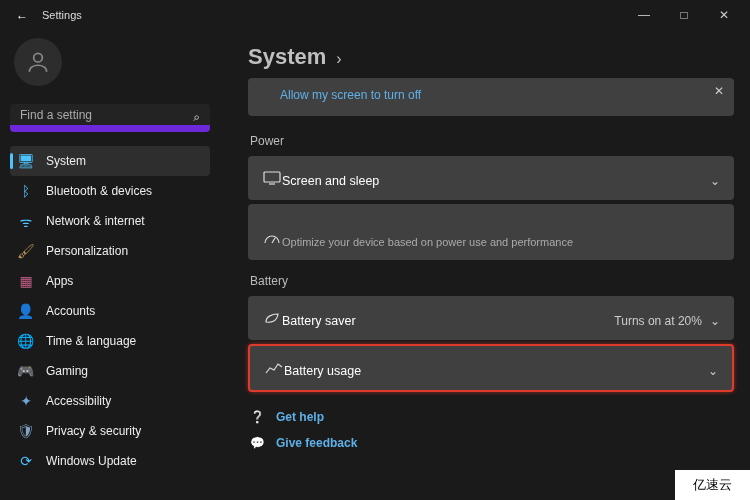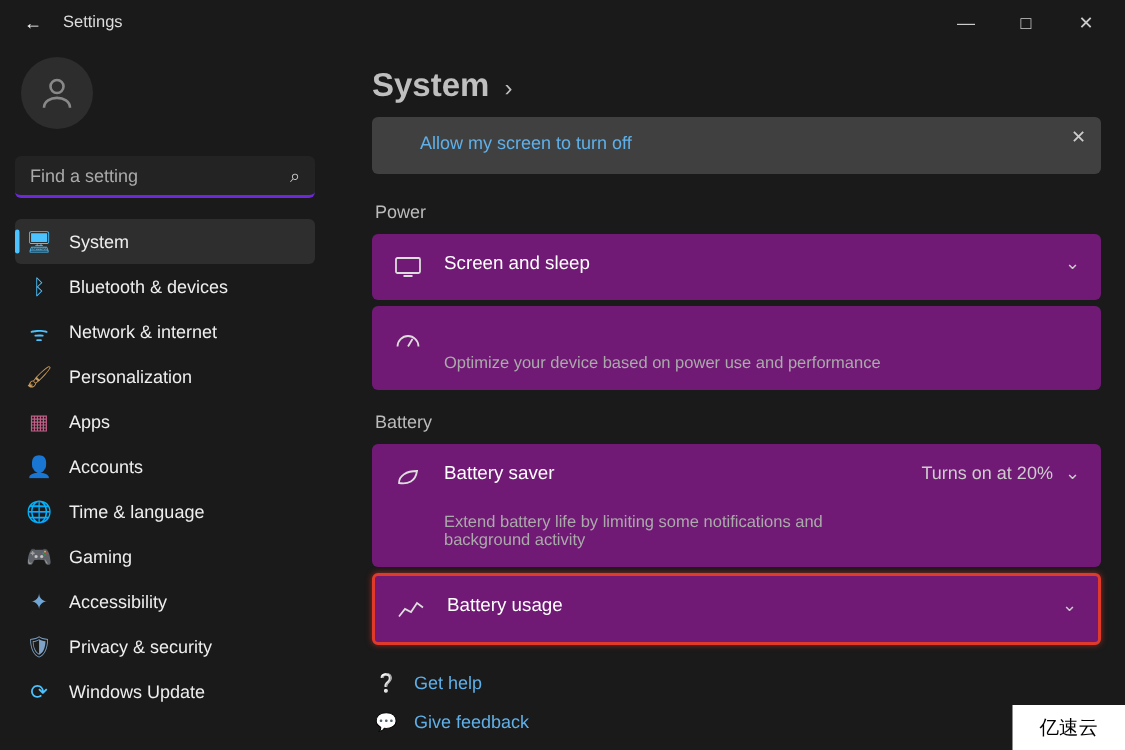--- a/index.html
+++ b/index.html
@@ -6,54 +6,54 @@
   body { width: 750px; height: 500px; background: #1a1a1a; color: #fff; font-family: "Segoe UI", sans-serif; font-size: 12px; overflow: hidden; }
   .titlebar { height: 30px; display: flex; align-items: center; padding: 0 6px; }
   .tb-left { display: flex; align-items: center; gap: 14px; padding-left: 10px; }
   .tb-title { font-size: 11px; color: #ddd; }
   .tb-right { margin-left: auto; display: flex; }
   .tb-btn { width: 40px; height: 30px; display: flex; align-items: center; justify-content: center; color: #ccc; }
   .main { display: flex; height: 470px; }
   .sidebar { width: 220px; padding: 0 10px 10px 10px; }
   .avatar { width: 48px; height: 48px; border-radius: 50%; background: #2d2d2d; margin: 8px 4px 18px 4px; display:flex; align-items:center; justify-content:center; }
   .search { position: relative; margin-bottom: 14px; }
-  .search input { width: 200px; height: 28px; background: #232323; border: none; border-bottom: 2px solid #6d28d9; border-radius: 4px; color: #fff; padding: 0 28px 0 10px; font-size: 12px; }
+  .search input { width: 200px; height: 28px; background: #232323; border: none; border-bottom: 7px solid #6d28d9; border-radius: 4px; color: #fff; padding: 0 28px 0 10px; font-size: 12px; }
   .search input::placeholder { color: #aaa; }
   .search .icon { position: absolute; right: 10px; top: 6px; color: #ccc; }
   .nav-item { display: flex; align-items: center; height: 30px; padding: 0 8px; gap: 12px; border-radius: 4px; color: #eee; font-size: 12px; cursor: default; }
   .nav-item.active { background: #2e2e2e; position: relative; }
   .nav-item.active::before { content:""; position:absolute; left:0; top:7px; bottom:7px; width:3px; background:#4cc2ff; border-radius:2px;}
   .nav-icon { width: 16px; height: 16px; display:flex; align-items:center; justify-content:center; font-size:14px; }
   .c-system{color:#4cc2ff;} .c-bt{color:#4cc2ff;} .c-net{color:#4cc2ff;} .c-pers{color:#c99b5b;}
   .c-apps{color:#c15e86;} .c-acct{color:#c97a4a;} .c-time{color:#9f8ae0;} .c-game{color:#8a8a8a;}
   .c-access{color:#6fa6d6;} .c-priv{color:#7fa3c7;} .c-upd{color:#4cc2ff;}
   .content { flex: 1; padding: 10px 16px 0 28px; overflow:hidden; }
   .breadcrumb { display: flex; align-items: baseline; gap: 10px; margin: 4px 0 8px 0; }
   .bc1 { font-size: 22px; font-weight: 600; color: #bfbfbf; }
   .bc-sep { font-size: 16px; color: #bfbfbf; }
   .bc2 { font-size: 22px; font-weight: 600; color: #fff; }
   .banner { background: #404040; border-radius: 4px; padding: 10px 40px 14px 32px; margin-bottom: 18px; position: relative; }
   .banner-link { color: #5fb0e8; font-size: 12px; }
   .banner-close { position: absolute; top: 6px; right: 10px; color: #ccc; font-size:12px;}
   .section-title { color: #bbb; font-size: 12px; margin: 14px 0 8px 2px; }
-  .card { background: #701a75; border-radius: 4px; padding: 12px 14px; margin-bottom: 4px; display: flex; align-items: flex-start; gap: 14px; position:relative; }
+  .card { background: #404040; border-radius: 4px; padding: 12px 14px; margin-bottom: 4px; display: flex; align-items: flex-end; position:relative; }
   .card.highlight { border: 2px solid #e03a2a; box-shadow: 0 0 4px rgba(224,58,42,0.6); }
   .card-icon { width: 20px; height:20px; display:flex; align-items:center; justify-content:center; color:#ddd;}
   .card-text { flex:1;}
   .card-title { font-size: 12.5px; color: #fff; }
   .card-sub { font-size: 11px; color: #aaa; margin-top:20px;}
   .card-control { display:flex; align-items:center; gap:8px;}
   .dropdown { background:#353535; border-radius:4px; padding: 5px 26px 5px 12px; font-size:12px; color:#eee; position:relative;}
   .dropdown::after{content:"";position:absolute;right:8px;top:9px;border-left:4px solid transparent;border-right:4px solid transparent;border-top:4px solid #ccc;}
   .chevron { color:#ccc; font-size:12px;}
   .autotext{color:#ccc;font-size:12px;margin-left:12px;}
   .links { margin-top: 12px; }
   .link-row { display:flex; align-items:center; gap:10px; padding:6px 2px; font-size:12px;}
   .link-row .icon{color:#5fb0e8; width:16px;}
-  .link-row .txt{color:#5fb0e8;}
+  .link-row .txt{color:#5fb0e8;font-weight:bold;}
   .watermark{position:absolute;right:0;bottom:0;background:#fff;color:#000;font-size:13px;padding:6px 18px;font-weight:500;}
 </style>
 </head>
 <body>
 
 <div class="titlebar">
   <div class="tb-left">
     <span>←</span>
     <span class="tb-title">Settings</span>
   </div>
@@ -165,21 +165,20 @@
     <div class="section-title">Battery</div>
 
     <div class="card">
       <div class="card-icon">
           <svg width="18" height="14" viewBox="0 0 18 14" fill="none" stroke="#ddd" stroke-width="1.2">
             <path d="M3 11c0-5 5-8 12-8-1 7-6 9-12 8z"></path>
           </svg>
         </div>
       <div class="card-text">
         <div class="card-title">Battery saver</div>
-        <div class="card-sub">Extend battery life by limiting some notifications and background activity</div>
       </div>
       <div class="card-control">
         <span class="autotext">Turns on at 20%</span>
         <span class="chevron">⌄</span>
       </div>
     </div>
 
     <div class="card highlight">
       <div class="card-icon">
           <svg width="18" height="14" viewBox="0 0 18 14" fill="none" stroke="#ddd" stroke-width="1.2">

